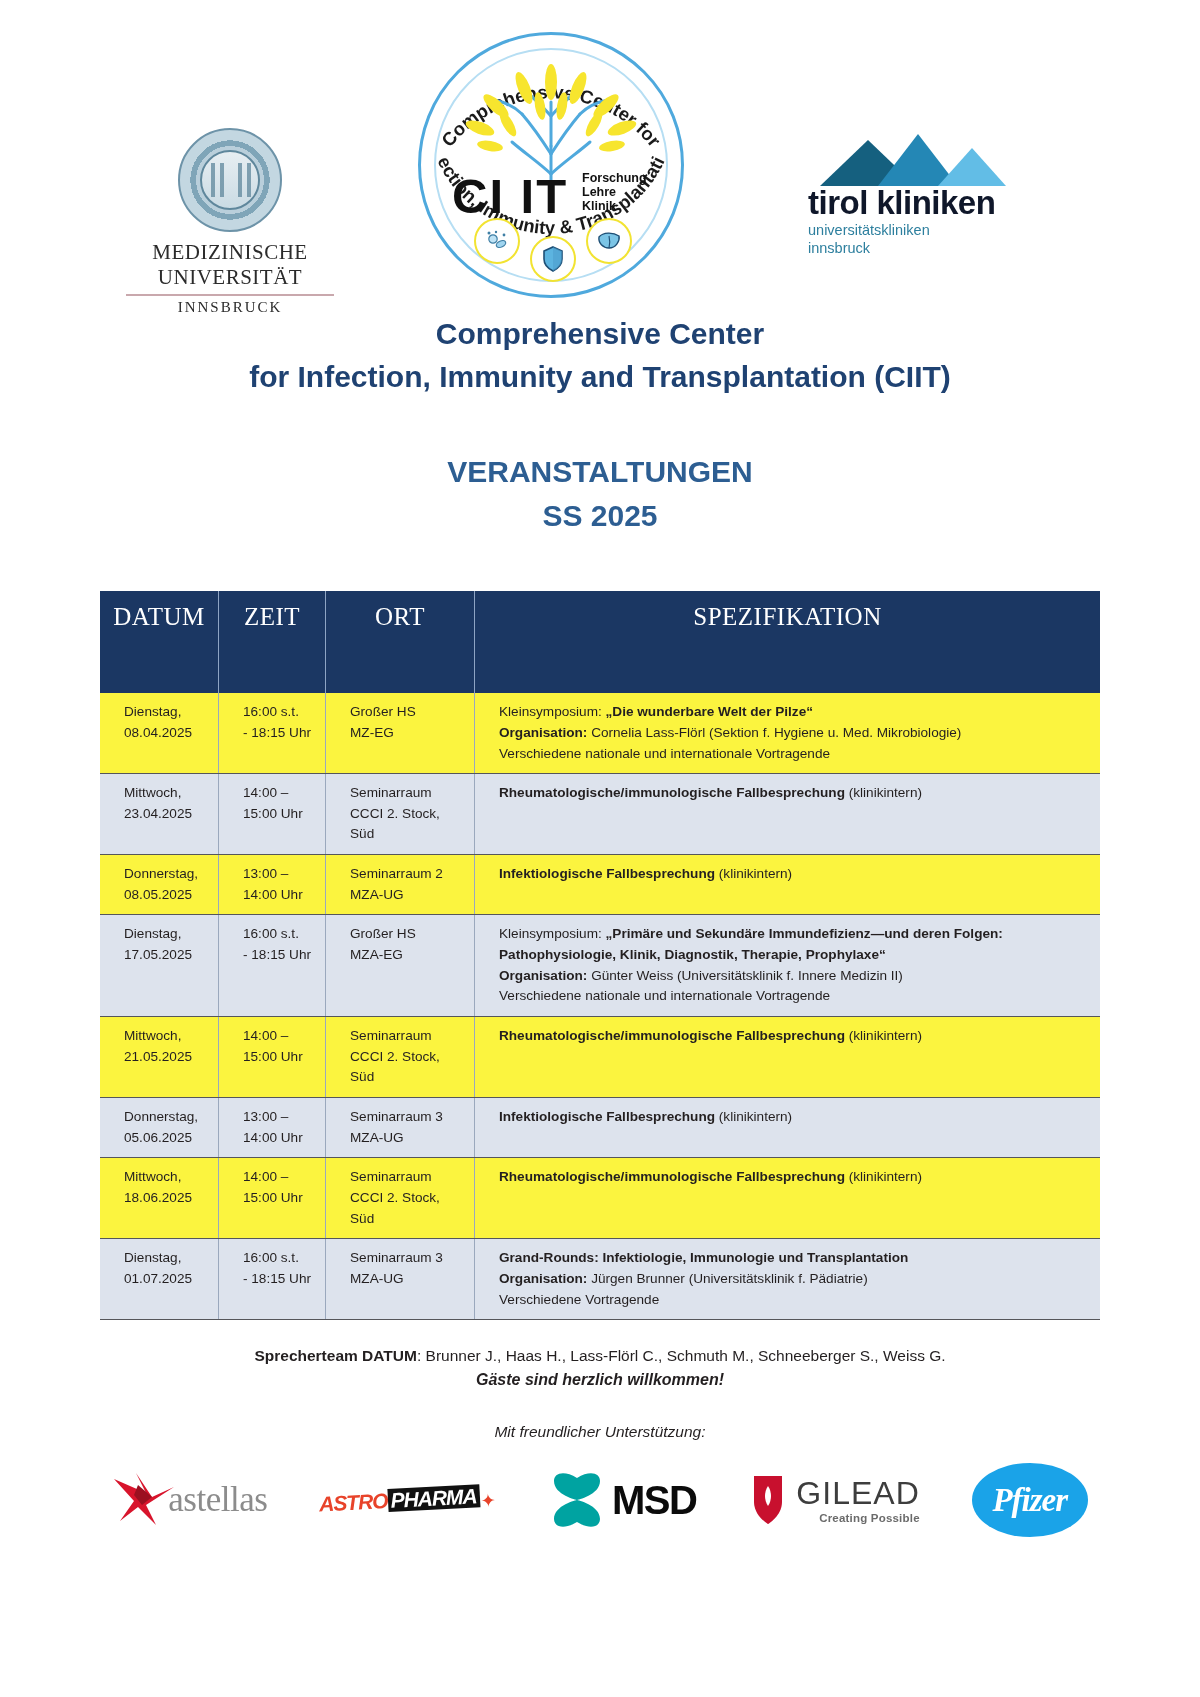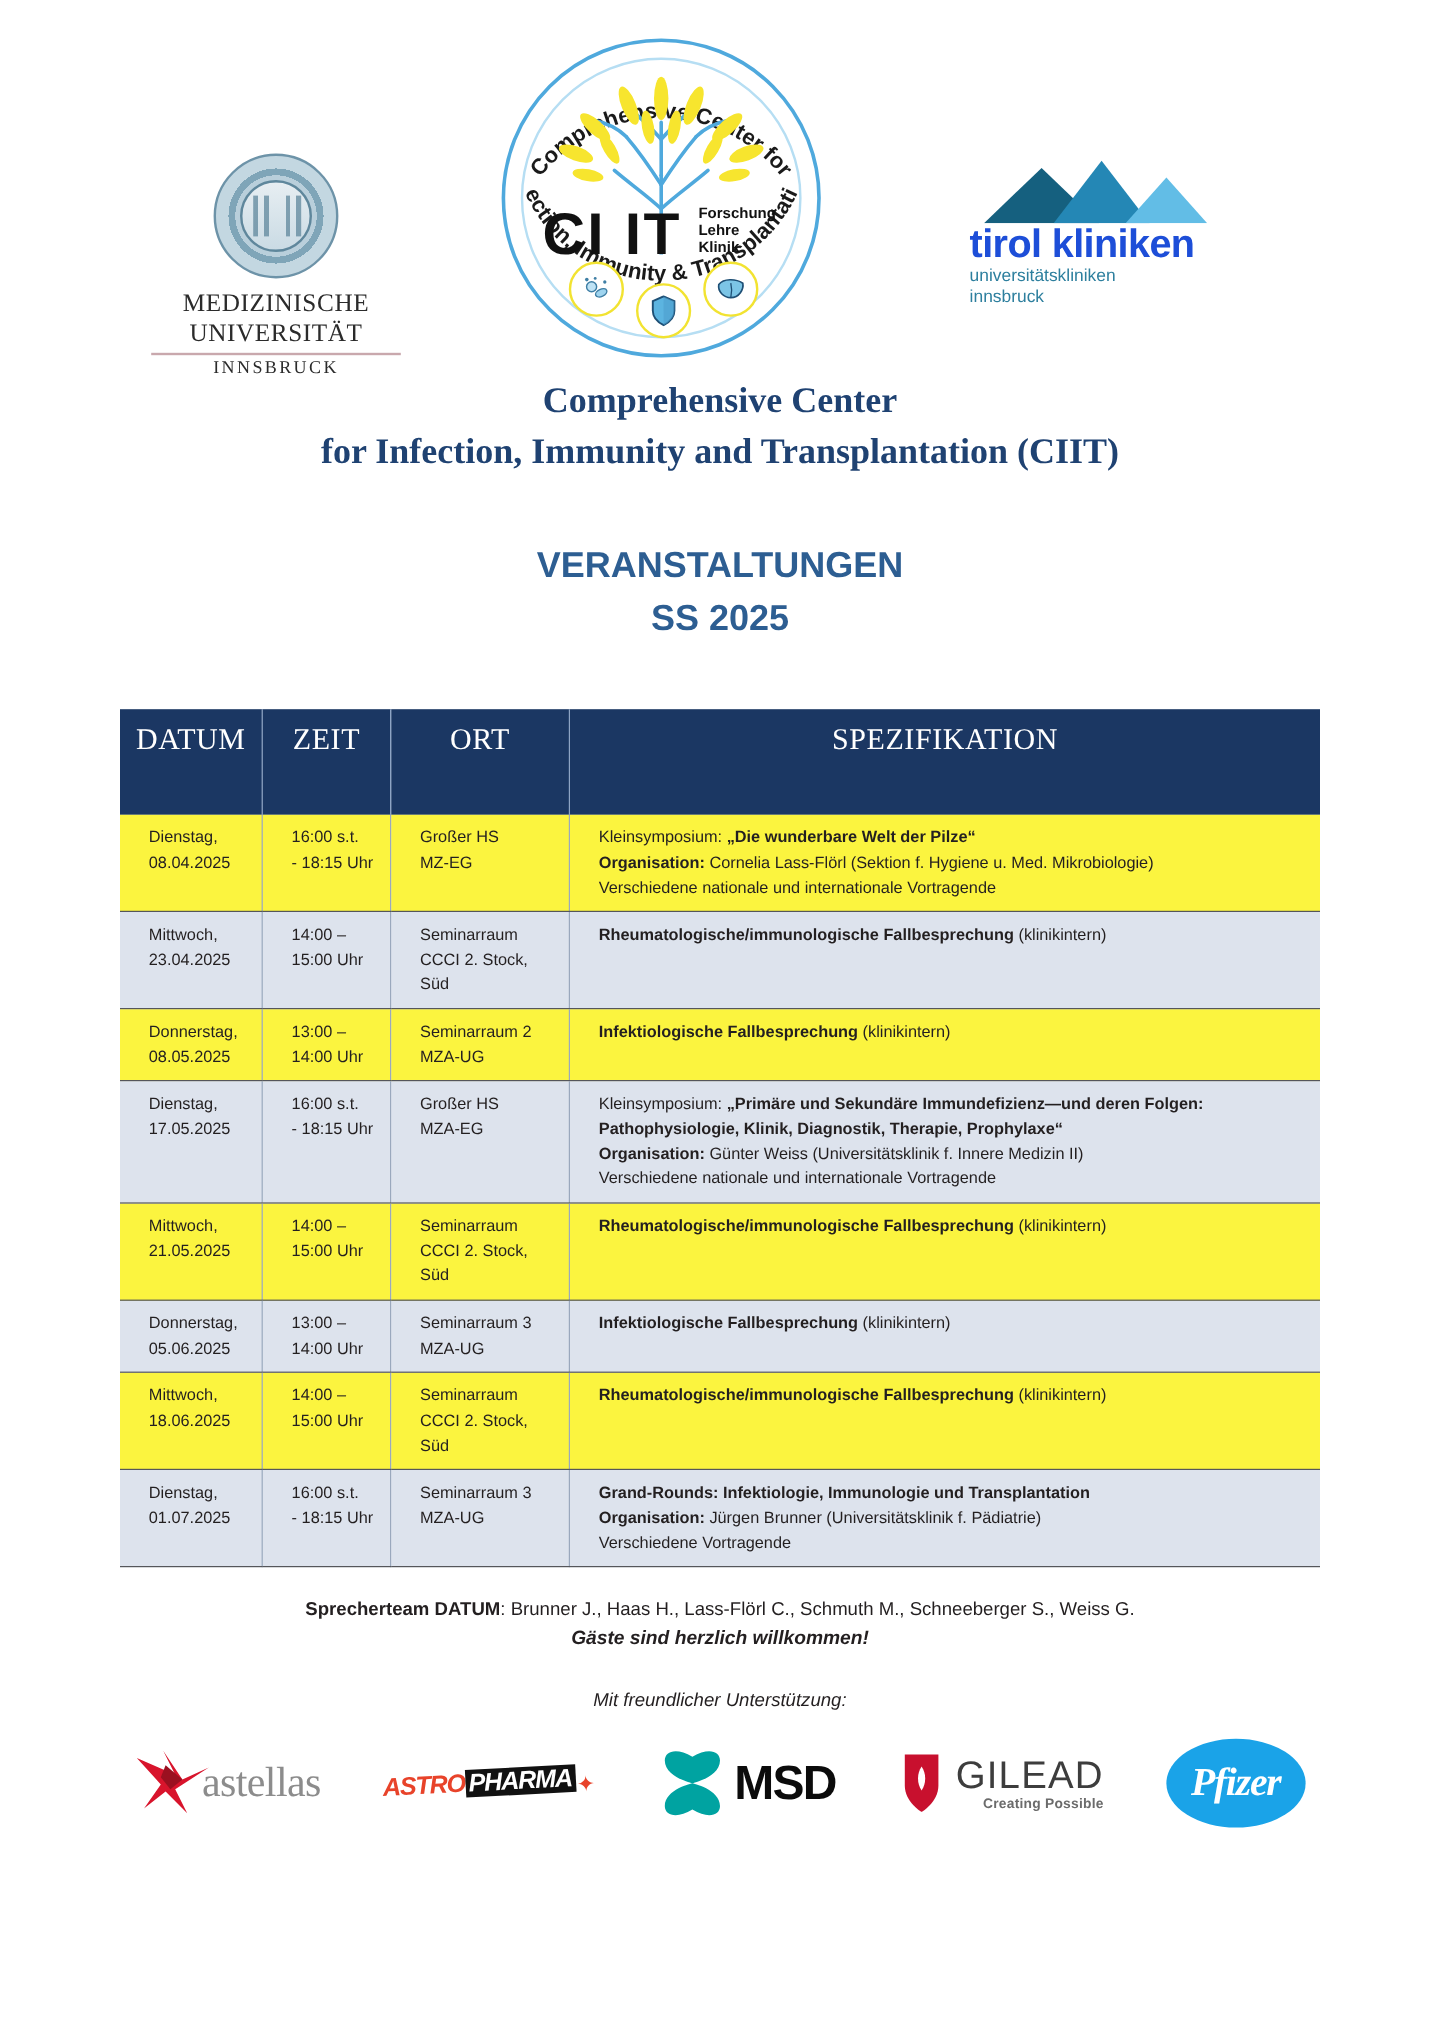--- a/index.html
+++ b/index.html
@@ -160,42 +160,41 @@
   .tirol {
     position: absolute;
     left: 808px;
     top: 130px;
     width: 240px;
   }
   .tirol-peaks { height: 56px; position: relative; margin-left: 4px; }
   .tirol-word {
     font-size: 33px;
     font-weight: bold;
-    color: #1d4ed8;
+    color: #0f172a;
     letter-spacing: -0.5px;
     line-height: 1.05;
   }
   .tirol-sub {
     font-size: 14.5px;
     color: #2d7f9e;
     line-height: 1.28;
   }
 
   
   .title-block {
     text-align: center;
     color: #1f4272;
     margin-top: 8px;
   }
   .title-main {
     font-size: 30px;
     font-weight: bold;
     line-height: 1.42;
     color: #1f4272;
-    font-family: Liberation Serif, serif;
   }
   .title-sub {
     font-size: 30px;
     font-weight: bold;
     color: #2d5e92;
     line-height: 1.45;
     margin-top: 52px;
   }
 
   
@@ -210,21 +209,21 @@
   }
   table.schedule th {
     background: #1b3763;
     color: #ffffff;
     font-family: "Liberation Serif", serif;
     font-weight: normal;
     font-size: 25px;
     letter-spacing: .5px;
     text-align: center;
     vertical-align: top;
-    padding: 12px 4px 48px;
+    padding: 12px 4px 62px;
     border-right: 1px solid #8ea4c4;
   }
   table.schedule th:last-child { border-right: none; }
   table.schedule td {
     vertical-align: top;
     font-size: 13.6px;
     line-height: 1.52;
     padding: 9px 8px 9px 24px;
     border-right: 1px solid #9aa8bd;
     border-bottom: 1px solid #55565a;

